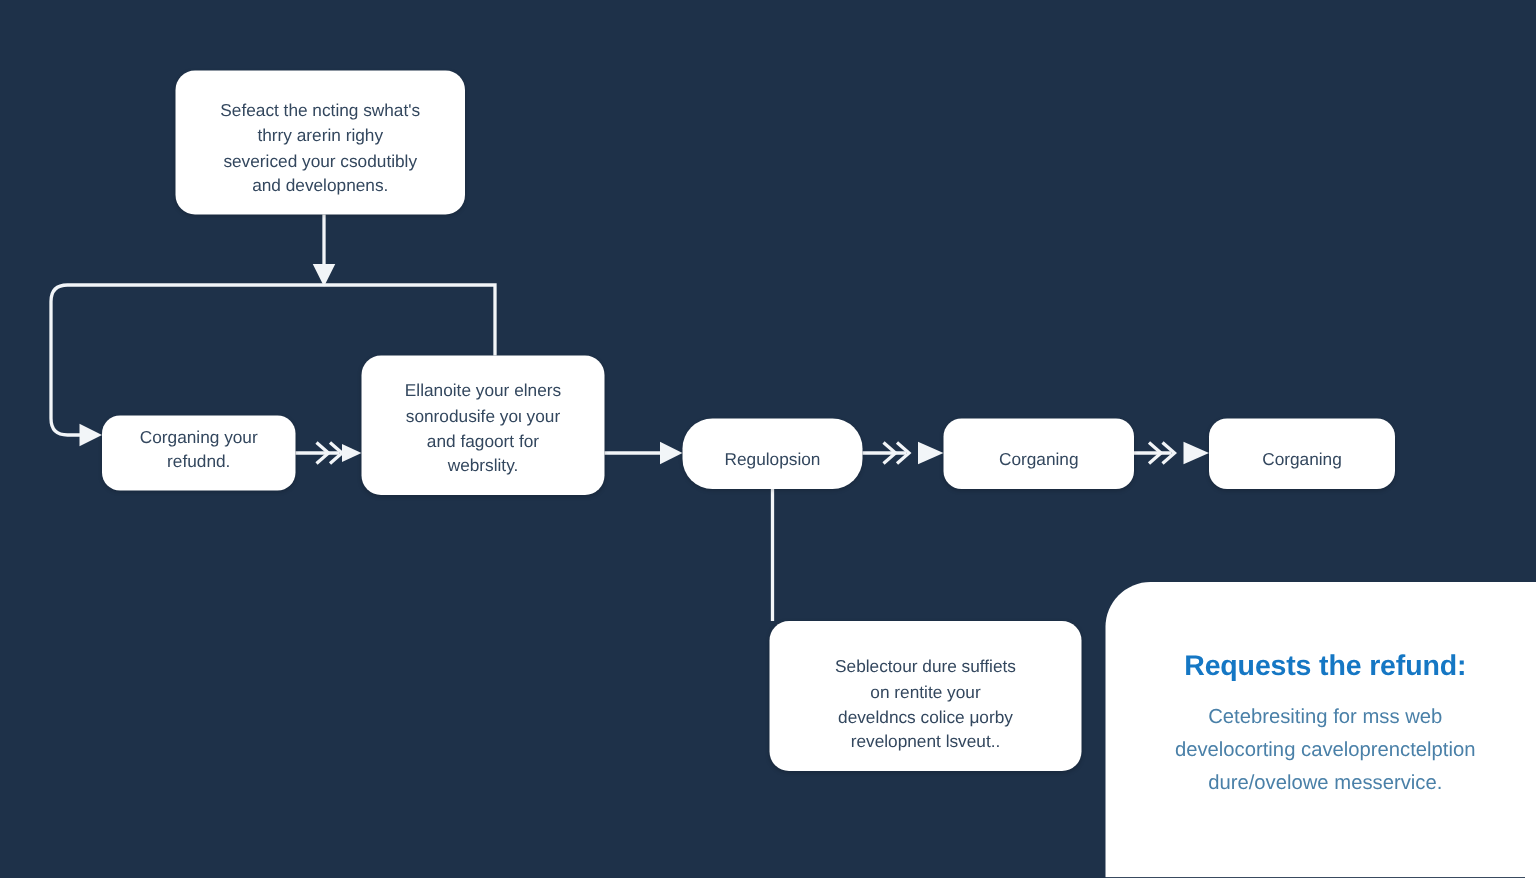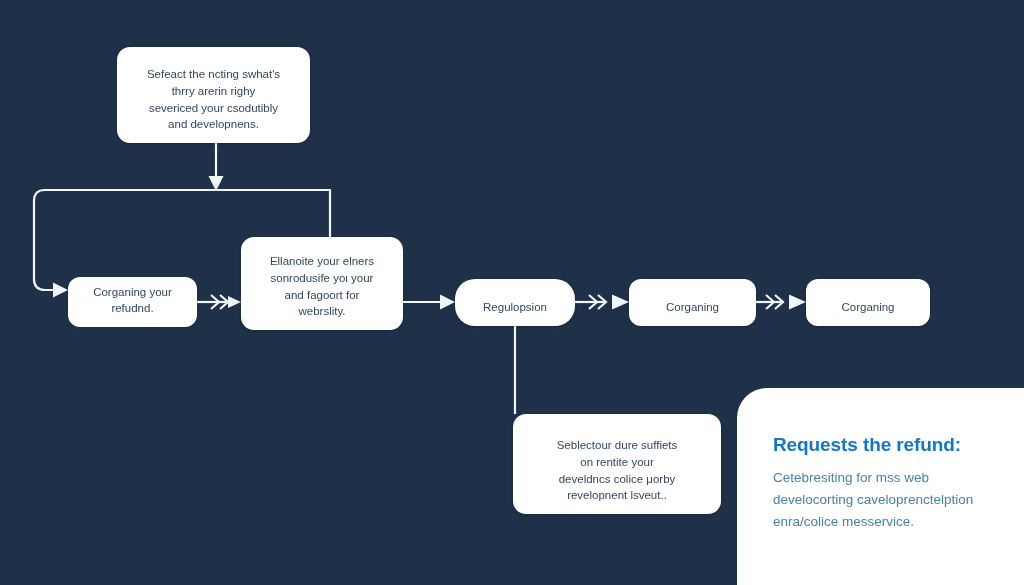--- a/index.html
+++ b/index.html
@@ -69,20 +69,21 @@
   #info-panel {
     position: absolute;
     left: 737px;
     top: 388px;
     width: 287px;
     height: 197px;
     background: #ffffff;
     border-radius: 30px 0 0 0;
     z-index: 3;
     padding: 46px 30px 0 36px;
+    text-align: center;
   }
 
   #info-title {
     font-size: 19px;
     font-weight: bold;
     color: #1577c4;
     letter-spacing: -0.1px;
     margin-bottom: 11px;
     white-space: nowrap;
   }
@@ -183,16 +184,16 @@
     <span class="node-text">Seblectour dure suffiets
 on rentite your
 develdncs colice μorby
 revelopnent lsveut..</span>
   </div>
 
   <div id="info-panel">
     <div id="info-title">Requests the refund:</div>
     <div id="info-body">Cetebresiting for mss web
 develocorting caveloprenctelption
-enra/colice messervice.</div>
+dure/ovelowe messervice.</div>
   </div>
 
 </div>
 
 </body></html>

